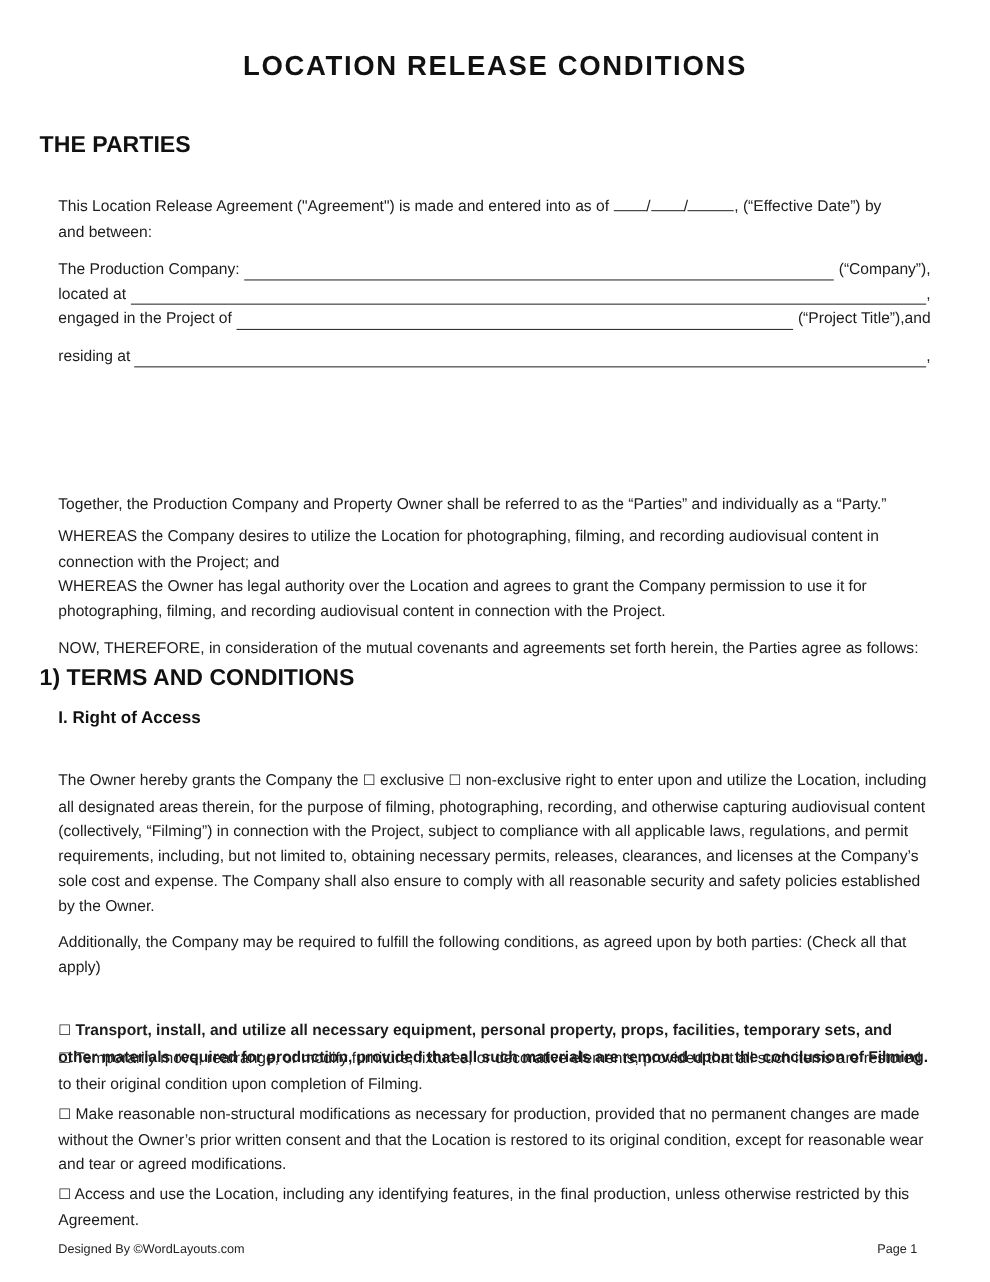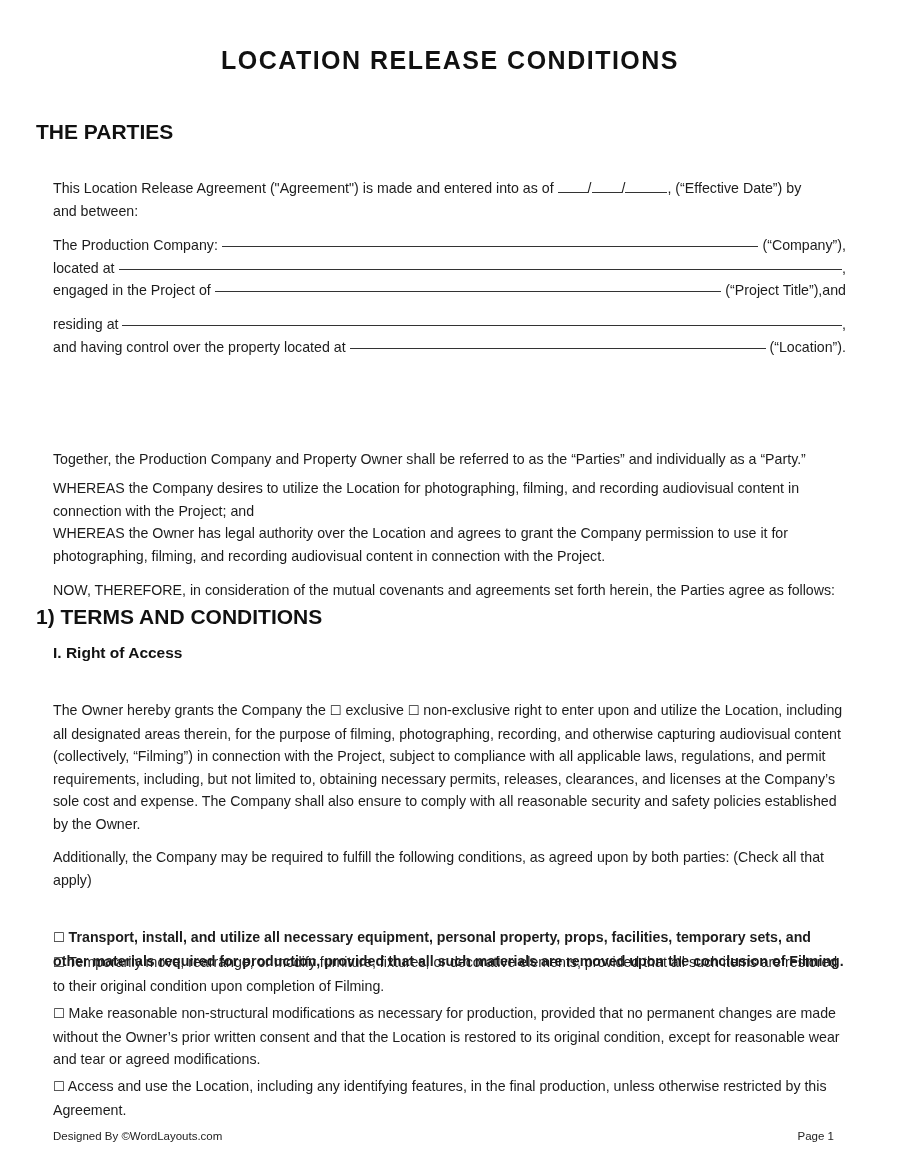--- a/index.html
+++ b/index.html
@@ -12,21 +12,21 @@
     position: absolute; left: 0; width: 900px; top: 46px;
     text-align: center; font-weight: bold; font-size: 25px; letter-spacing: 1.5px;
     color: #111;
   }
   .h1 { position: absolute; left: 36px; font-weight: bold; font-size: 21px; color: #111; }
   .h2 { position: absolute; left: 53px; font-weight: bold; font-size: 15.5px; color: #111; }
   .p {
     position: absolute; left: 53px; width: 793px;
     font-size: 14.2px; line-height: 22.5px; color: #1c1c1c; margin-top: 22px;
   }
-  .line { white-space: nowrap; display: flex; align-items: flex-start; width: 793px; }
+  .line { white-space: nowrap; display: flex; align-items: flex-end; width: 793px; }
   .line .fill {
     flex: 1; border-bottom: 1px solid #333; margin: 0 4px; height: 14px;
     transform: translateY(-2px);
   }
   .line .fill.tight-right { margin-right: 0; }
   .blank { display: inline-block; border-bottom: 1px solid #333; height: 12px; vertical-align: baseline; }
   .cb { font-family: "DejaVu Sans", sans-serif; font-size: 13px; }
   .footer {
     position: absolute; top: 1130px; font-size: 11.5px; color: #222;
   }
@@ -62,25 +62,20 @@
     <span class="fill"></span>
     <span>(“Project Title”),and</span>
   </div>
 </div>
 
 <div class="p" style="top:291px;">
   <div class="line">
     <span>residing at</span>
     <span class="fill tight-right"></span>
     <span>,</span>
-  </div>
-  <div class="line">
-    <span>and having control over the property located at</span>
-    <span class="fill"></span>
-    <span>(“Location”).</span>
   </div>
 </div>
 
 <div class="p" style="top:370px;">
 </div>
 
 <div class="p" style="top:426px;">Together, the Production Company and Property Owner shall be referred to as the “Parties” and individually as a “Party.”</div>
 
 <div class="p" style="top:455px;">
   <div>WHEREAS the Company desires to utilize the Location for photographing, filming, and recording audiovisual content in connection with the Project; and</div>

